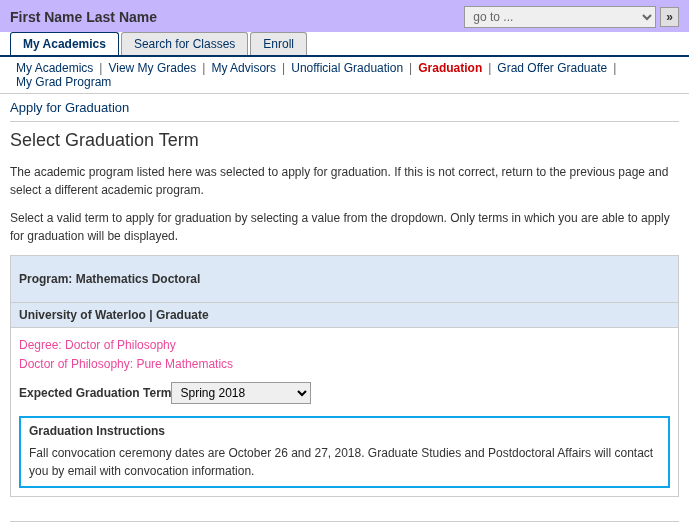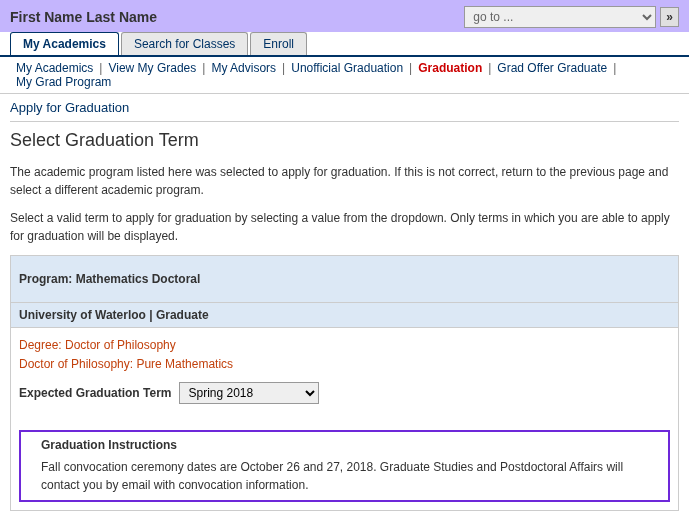--- a/index.html
+++ b/index.html
@@ -146,46 +146,45 @@
       font-size: 12px;
       font-weight: bold;
       color: #333;
       border-bottom: 1px solid #ccc;
     }
     .program-body {
       padding: 8px;
     }
     .degree-info {
       font-size: 12px;
-      color: #c2410c;
+      color: #ec4899;
       margin-bottom: 8px;
       line-height: 1.6;
     }
     .graduation-term-row {
       display: flex;
       align-items: center;
-      gap: 8px;
-      margin-bottom: 26px;
+      margin-bottom: 12px;
     }
     .graduation-term-label {
       font-size: 12px;
       font-weight: bold;
       color: #333;
     }
     .graduation-term-select {
       font-size: 12px;
       padding: 2px 4px;
       border: 1px solid #999;
       width: 140px;
     }
 
     
     .instructions-box {
-      border: 2px solid #6d28d9;
-      padding: 6px 20px;
+      border: 2px solid #0ea5e9;
+      padding: 6px 8px;
     }
     .instructions-title {
       font-size: 12px;
       font-weight: bold;
       color: #333;
       margin-bottom: 6px;
     }
     .instructions-text {
       font-size: 12px;
       color: #333;

